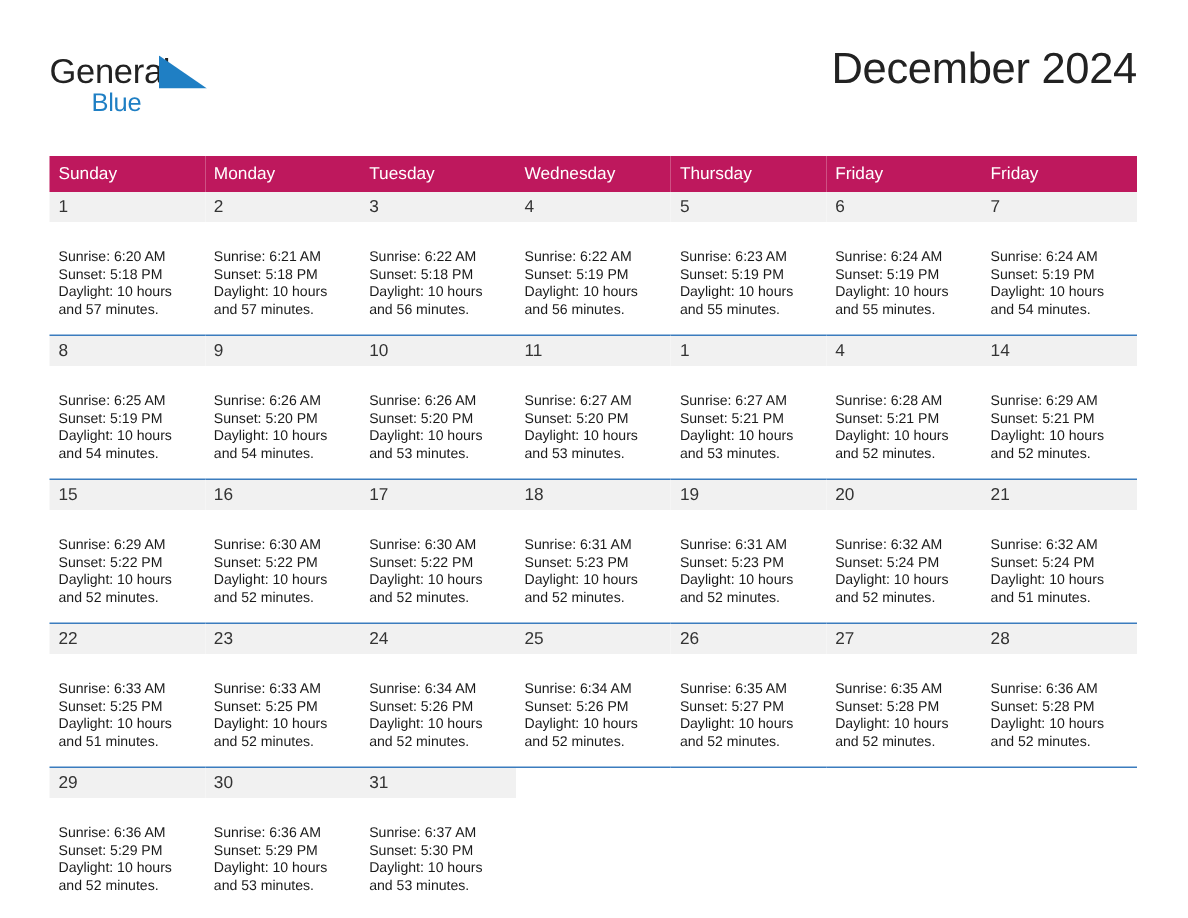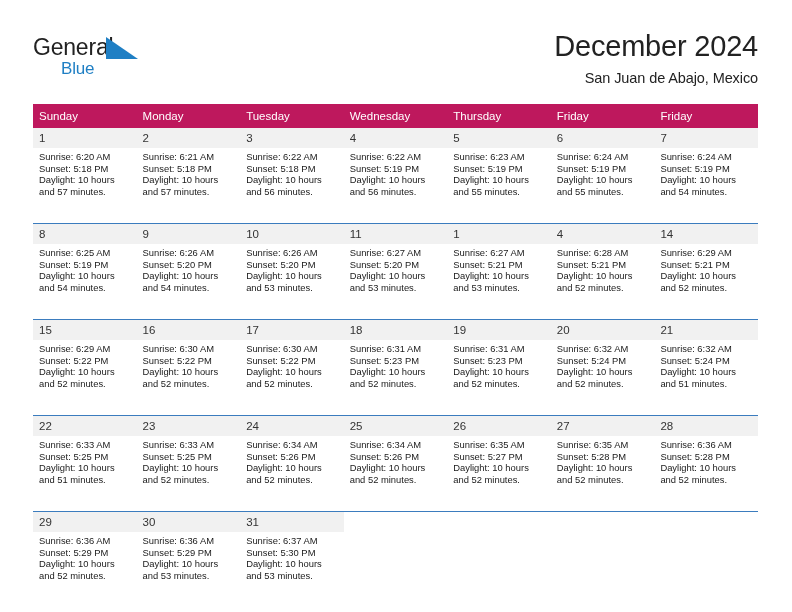--- a/index.html
+++ b/index.html
@@ -60,21 +60,21 @@
     left: 73px;
     top: 3px;
     width: 32px;
     height: 22px;
   }
 
   .title-block {
     position: absolute;
     right: 0;
     top: 0;
-    text-align: right;
+    text-align: center;
   }
   .cal-title {
     font-size: 29px;
     line-height: 36px;
     color: #222222;
     font-weight: normal;
     letter-spacing: -0.2px;
     margin: 0;
   }
   .cal-subtitle {
@@ -127,21 +127,21 @@
     line-height: 14px;
     color: #333333;
     padding: 3px 0 3px 6px;
     height: 14px;
     box-sizing: content-box;
   }
   .daynum.blank {
     background: transparent;
   }
   .dayinfo {
-    padding: 3px 5px 0 6px;
+    padding: 17px 5px 0 6px;
     font-size: 9.4px;
     line-height: 11.6px;
     color: #1a1a1a;
   }
   .dayinfo div {
     white-space: nowrap;
   }
   .spacer-row td {
     height: 12px;
     padding: 0;
@@ -160,21 +160,20 @@
       <span class="brand-blue">Blue</span>
       <span class="brand-triangle">
         <svg width="32" height="22" viewBox="0 0 32 22" xmlns="http://www.w3.org/2000/svg">
           <polygon points="0,0 32,22 0,22" fill="#1f7fc4"></polygon>
         </svg>
       </span>
     </div>
 
     <div class="title-block">
       <h1 class="cal-title">December 2024</h1>
-      <p class="cal-subtitle">San Juan de Abajo, Mexico</p>
     </div>
 
   </div>
 
   <table class="calendar">
     <thead>
       <tr>
         <th>Sunday</th>
         <th>Monday</th>
         <th>Tuesday</th>

